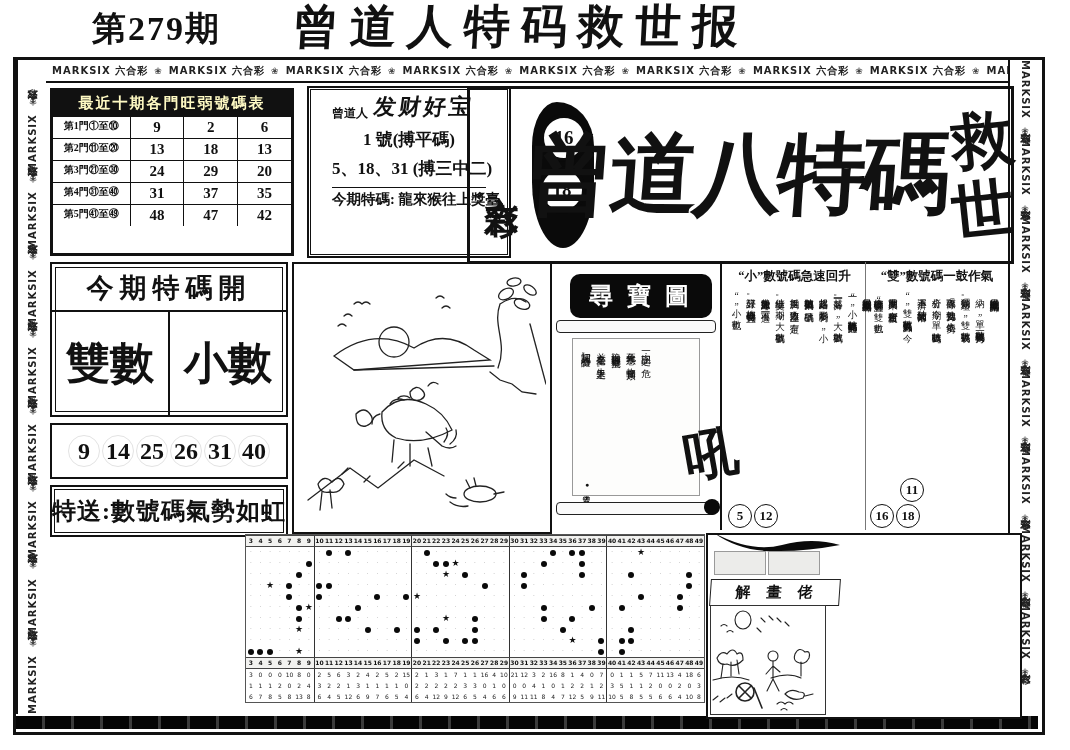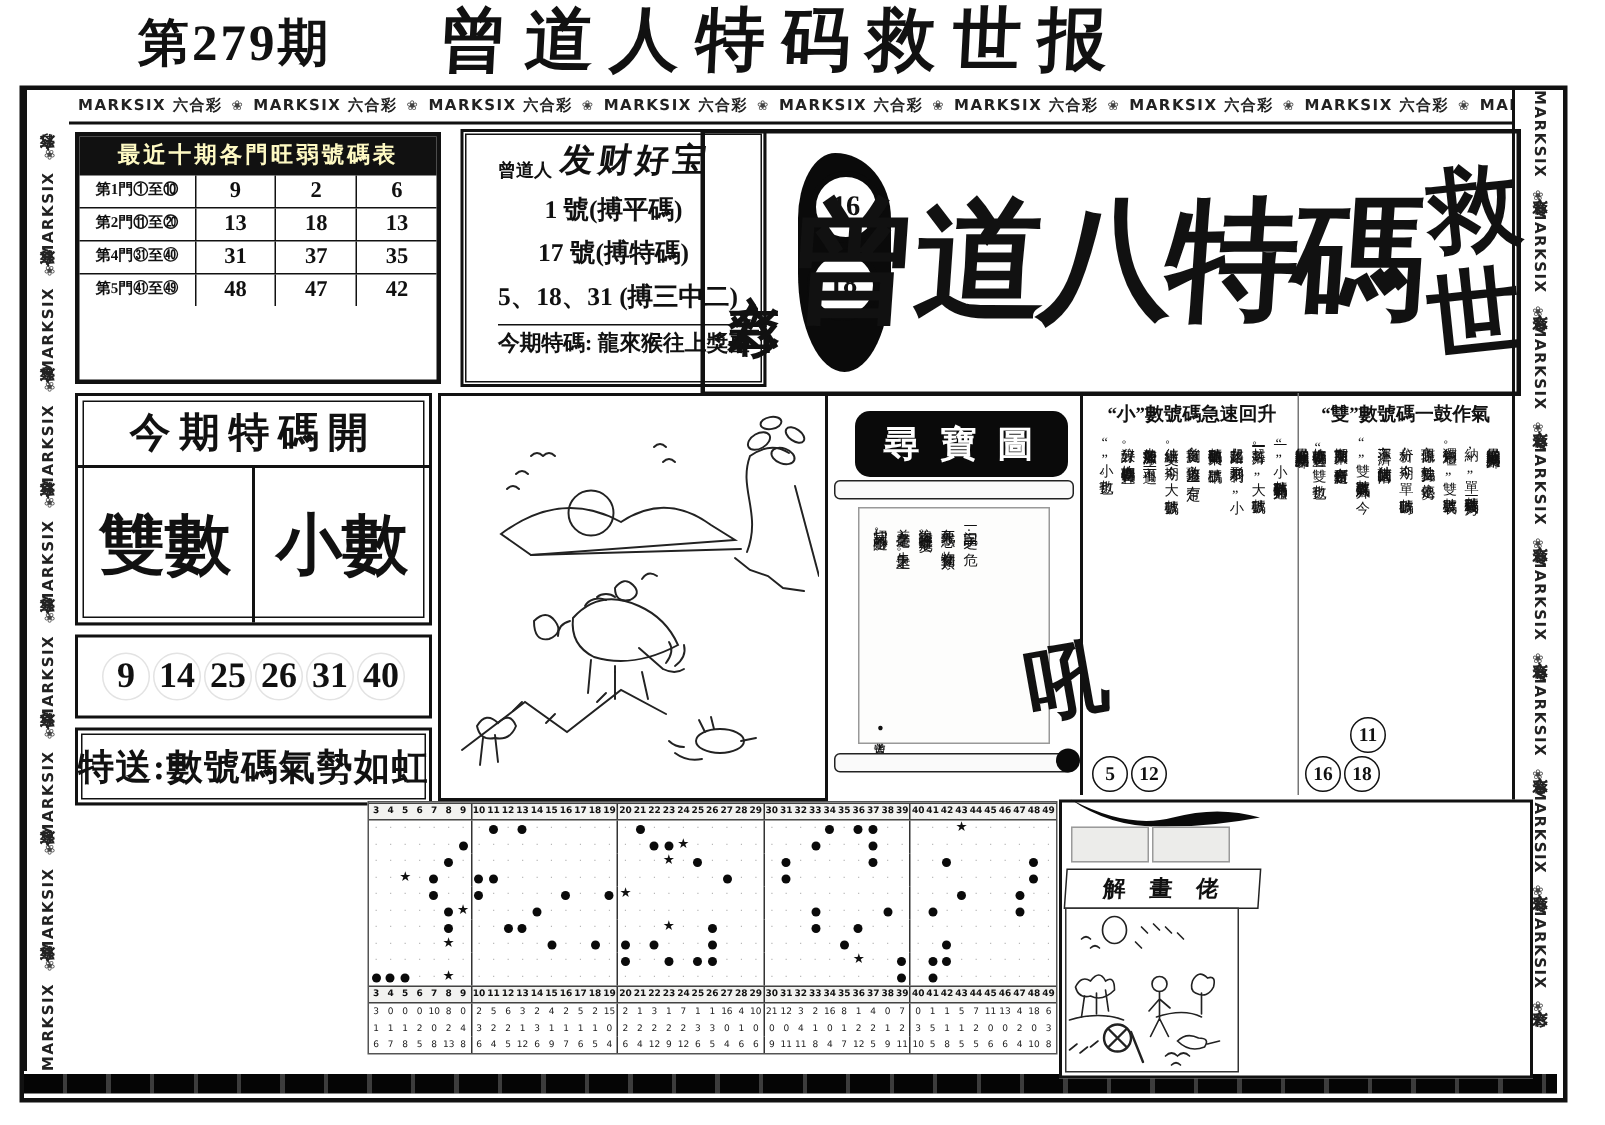--- a/index.html
+++ b/index.html
@@ -149,20 +149,26 @@
           <div class="ht-cell">2</div>
           <div class="ht-cell">6</div>
         </div>
         <div class="ht-row">
           <div class="ht-label">第2門⑪至⑳</div>
           <div class="ht-cell">13</div>
           <div class="ht-cell">18</div>
           <div class="ht-cell">13</div>
         </div>
         <div class="ht-row">
+          <div class="ht-label">第3門㉑至㉚</div>
+          <div class="ht-cell">24</div>
+          <div class="ht-cell">29</div>
+          <div class="ht-cell">20</div>
+        </div>
+        <div class="ht-row">
           <div class="ht-label">第4門㉛至㊵</div>
           <div class="ht-cell">31</div>
           <div class="ht-cell">37</div>
           <div class="ht-cell">35</div>
         </div>
         <div class="ht-row">
           <div class="ht-label">第5門㊶至㊾</div>
           <div class="ht-cell">48</div>
           <div class="ht-cell">47</div>
           <div class="ht-cell">42</div>
@@ -170,21 +176,20 @@
       </div>
   </div>
 
   <div class="abs" id="fortune">
     <div id="fortune-head">
       <span id="fortune-brand">曾道人</span>
       <span id="fortune-title">发财好宝</span>
     </div>
     <div>
         <div class="f-line">1 號(搏平碼)</div>
-        <div class="f-line">17 號(搏特碼)</div>
         <div class="f-line">5、18、31 (搏三中二)</div>
       </div>
     <div id="fortune-footer">今期特碼: 龍來猴往上獎臺</div>
   </div>
 
   <div class="abs" id="logo-box">
     <div id="logo-vertical">六合彩</div>
     <div id="gourd">
       <span class="ball">16</span>
       <span class="ball">18</span>

